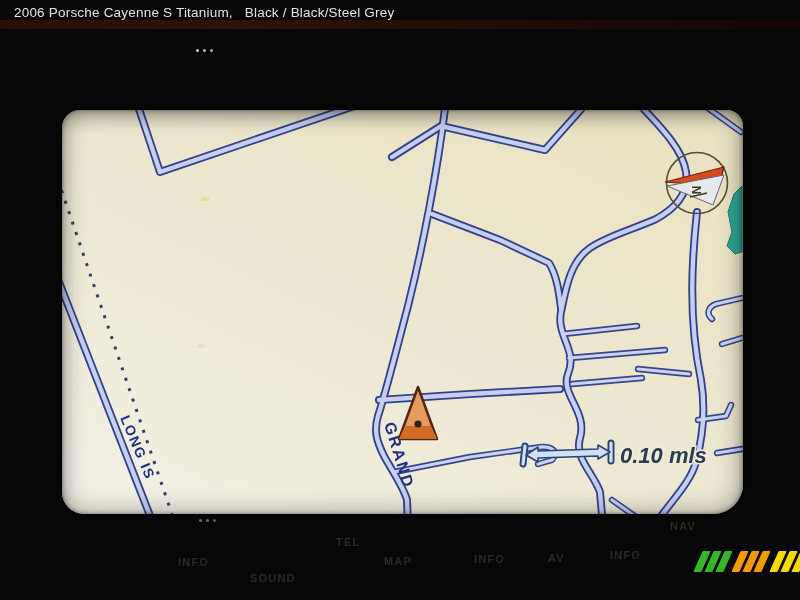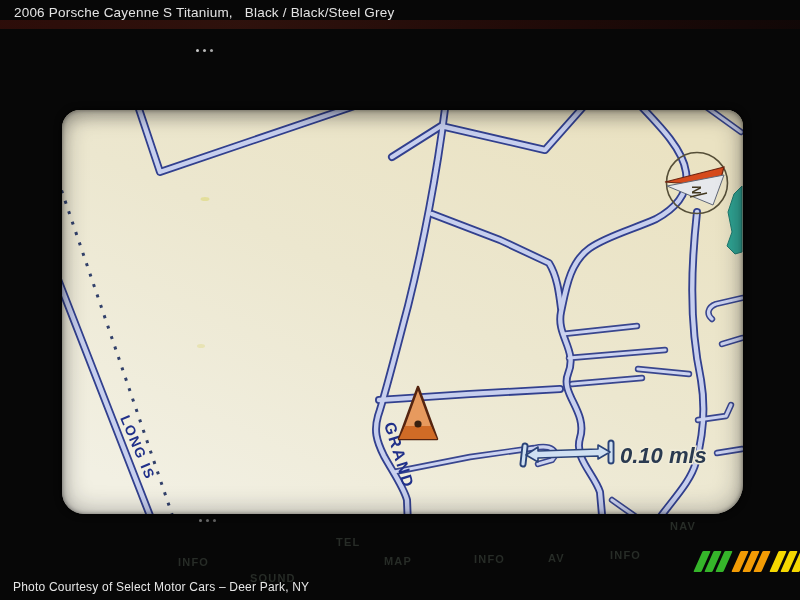--- a/index.html
+++ b/index.html
@@ -189,21 +189,20 @@
     <span class="dash-label" style="left:178px;top:556px">INFO</span>
     <span class="dash-label" style="left:250px;top:572px">SOUND</span>
     <span class="dash-label" style="left:336px;top:536px">TEL</span>
     <span class="dash-label" style="left:384px;top:555px">MAP</span>
     <span class="dash-label" style="left:474px;top:553px">INFO</span>
     <span class="dash-label" style="left:548px;top:552px">AV</span>
     <span class="dash-label" style="left:610px;top:549px">INFO</span>
     <span class="dash-label" style="left:670px;top:520px">NAV</span>
   </div>
 
-  <div class="caption">Photo Courtesy of Select Motor Cars – Deer Park, NY</div>
 
   <div class="stripes">
     <span class="stripe st-green"></span>
     <span class="stripe st-green"></span>
     <span class="stripe st-green grp-gap"></span>
     <span class="stripe st-orange"></span>
     <span class="stripe st-orange"></span>
     <span class="stripe st-orange grp-gap"></span>
     <span class="stripe st-yellow"></span>
     <span class="stripe st-yellow"></span>

